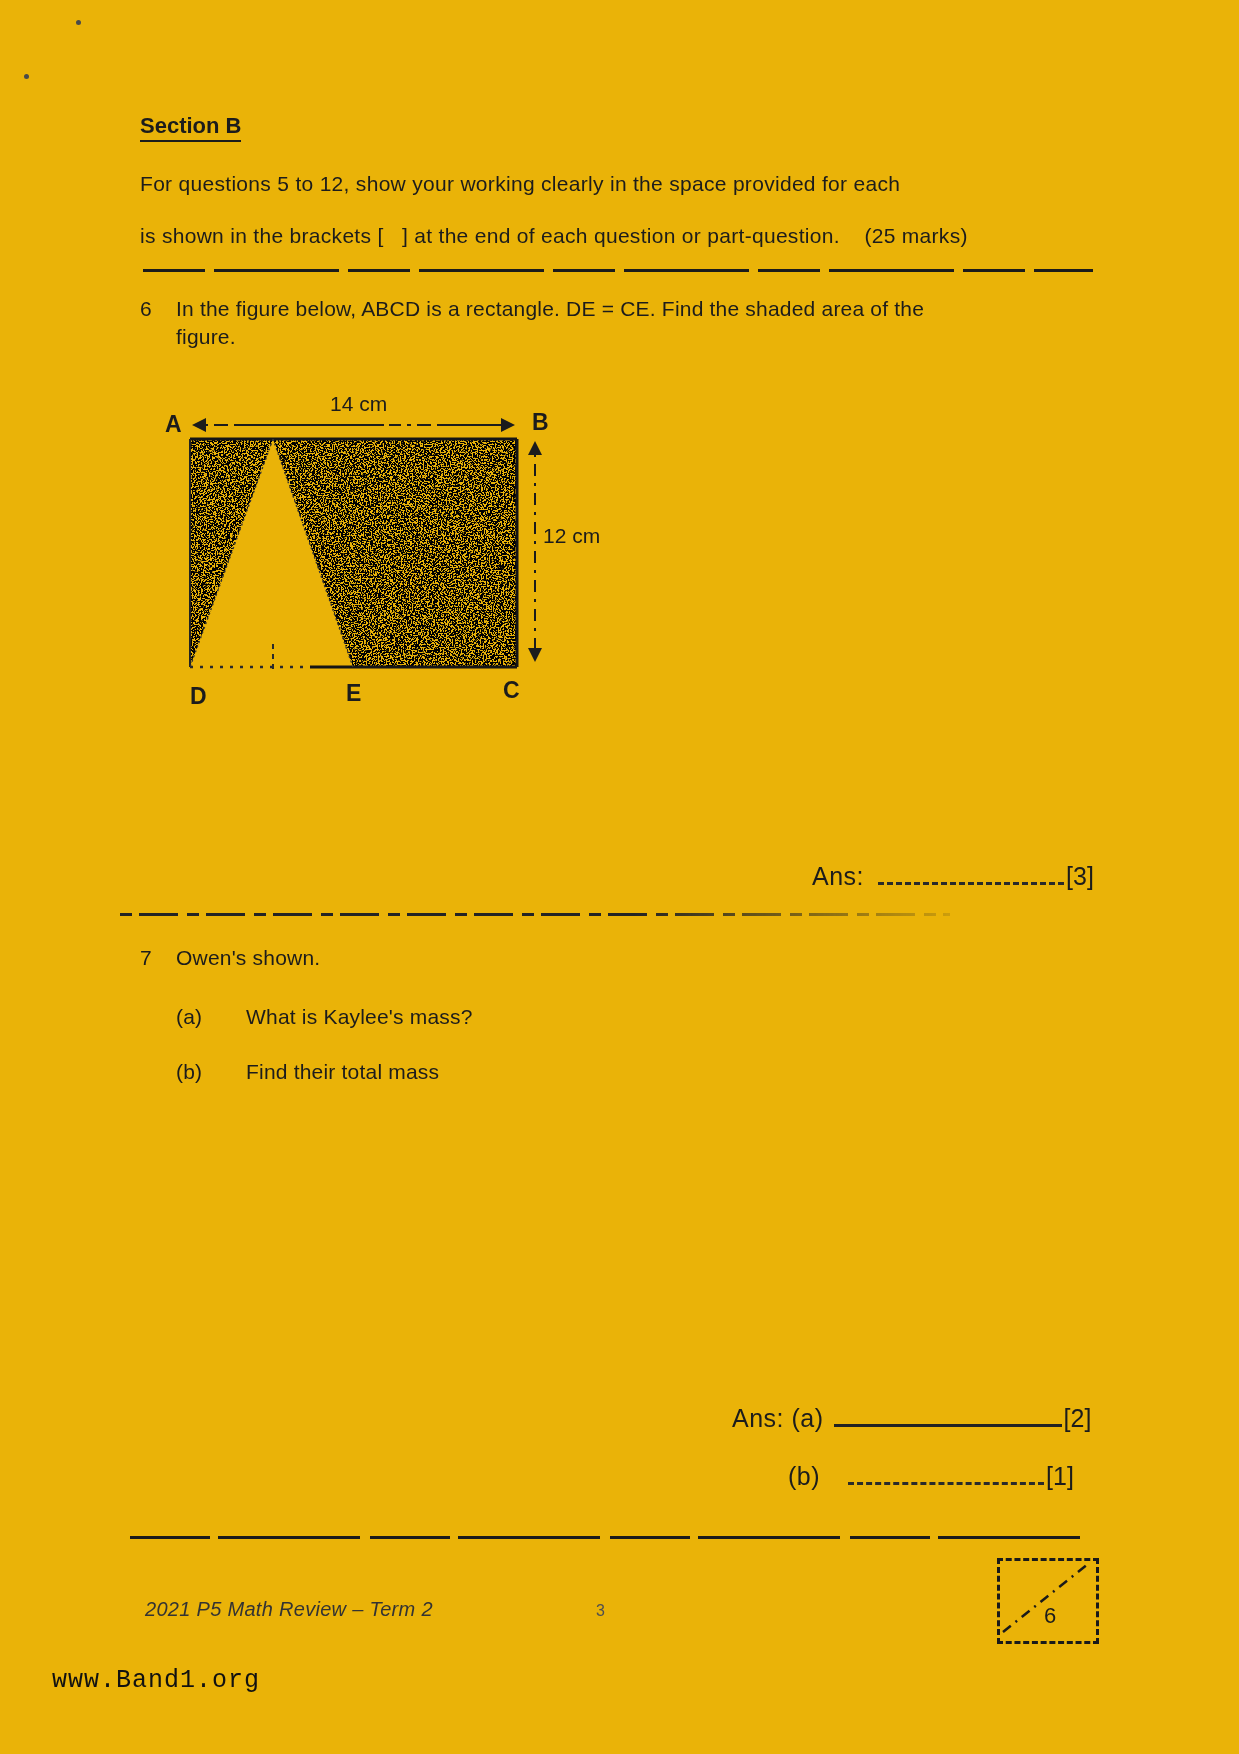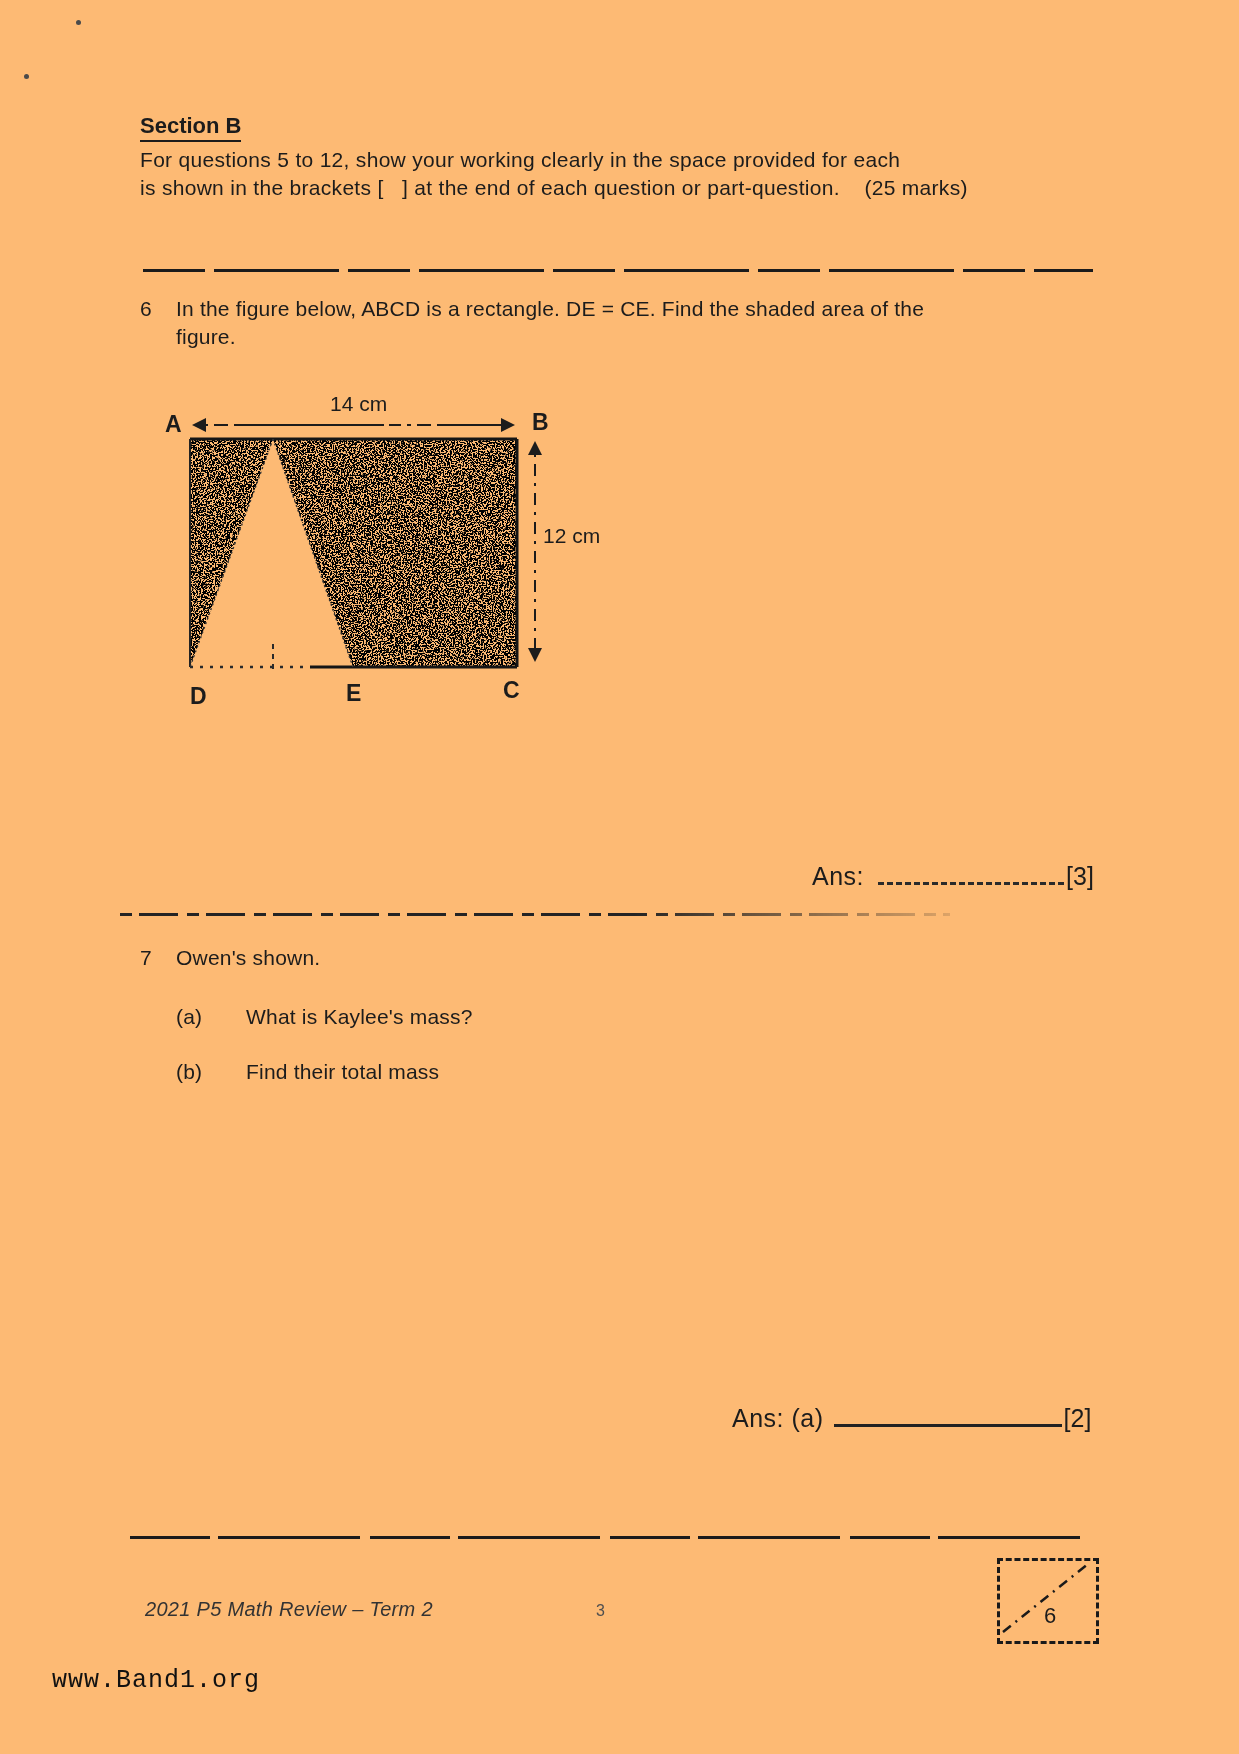--- a/index.html
+++ b/index.html
@@ -1,39 +1,39 @@
 <!DOCTYPE html>
 <html><head>
 <meta charset="utf-8">
 <style>
   html,body{margin:0;padding:0;background:#e8e8e8;}
   .page{
     position:relative;
     width:1239px;height:1754px;
     margin:0 auto;
-    background:#fdba74;
+    background:#eab308;
     font-family:"Liberation Sans",sans-serif;
     color:#1c1c1c;
     overflow:hidden;
   }
   .speck{position:absolute;width:5px;height:5px;background:#4a4a4a;border-radius:50%;}
   .speck1{left:76px;top:20px;}
   .speck2{left:24px;top:74px;}
 
   .section-title{
     position:absolute;left:140px;top:113px;
     font-size:22px;font-weight:bold;
     border-bottom:2px solid #1c1c1c;
     padding-bottom:1px;
   }
   .instructions{
     position:absolute;left:140px;top:146px;width:965px;
     font-size:21px;line-height:28px;letter-spacing:0.3px;
   }
-  .ins-line{display:block;white-space:nowrap;}
+  .ins-line{display:block;white-space:nowrap;margin-top:24px;}
 
   .sep{position:absolute;height:3px;}
   .sep1{
     left:143px;top:269px;width:950px;
     background:repeating-linear-gradient(90deg,#1b1b1b 0 62px,transparent 62px 71px,#1b1b1b 71px 196px,transparent 196px 205px);
   }
   .sep2{
     left:120px;top:913px;width:830px;
     background:repeating-linear-gradient(90deg,#242424 0 12px,transparent 12px 19px,#242424 19px 58px,transparent 58px 67px);
     -webkit-mask-image:linear-gradient(90deg,#000 62%,rgba(0,0,0,0.15) 100%);
@@ -173,20 +173,23 @@
           <span class="part-text">Find their total mass</span>
         </span>
       </span>
     </span>
   </div>
 
   <div class="ans-row ans-q7a">
     <span class="ans-label">Ans: (a)</span><span class="blank blank-solid bk-q7a"></span><span class="marks">[2]</span>
   </div>
 
+  <div class="ans-row ans-q7b">
+    <span class="ans-label">(b)</span><span class="blank blank-dashed bk-q7b"></span><span class="marks">[1]</span>
+  </div>
 
   <div class="sep sep3"></div>
 
   <div class="footer-source">2021 P5 Math Review – Term 2</div>
   <div class="page-number">3</div>
 
   <div class="score-box">
     <svg width="90" height="74" viewBox="0 0 90 74" xmlns="http://www.w3.org/2000/svg">
       <line x1="3" y1="71" x2="88" y2="3" stroke="#1a1a1a" stroke-width="2.5" stroke-dasharray="10 6 2 6"></line>
       <text x="44" y="62" style="font-family:'Liberation Sans',sans-serif;font-size:22px;">6</text>

